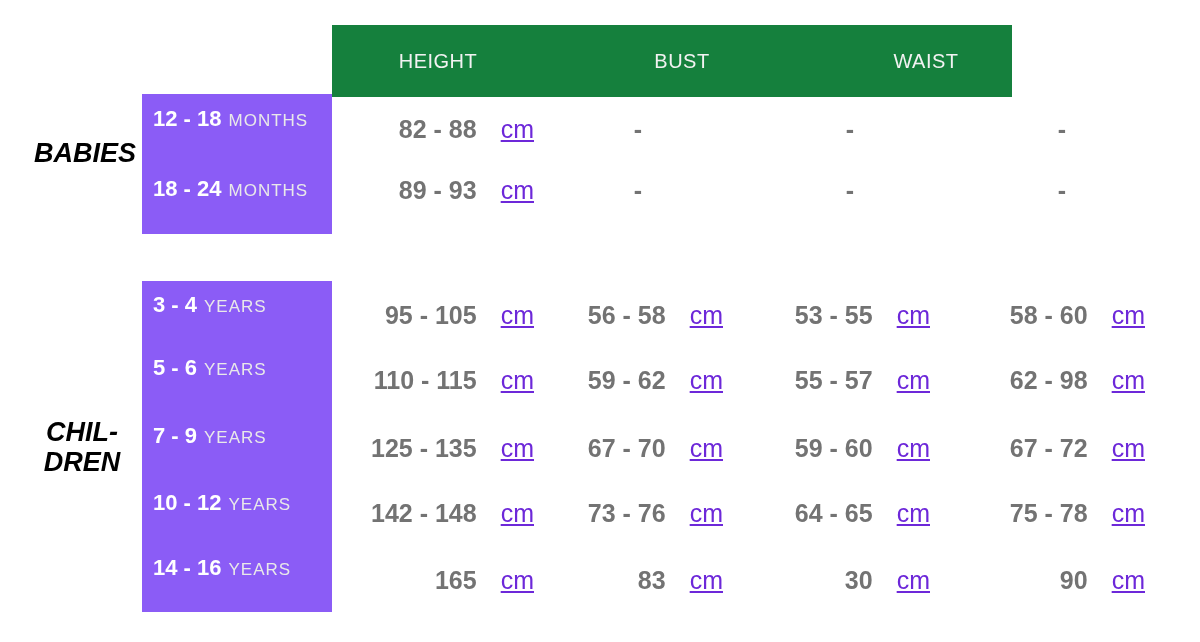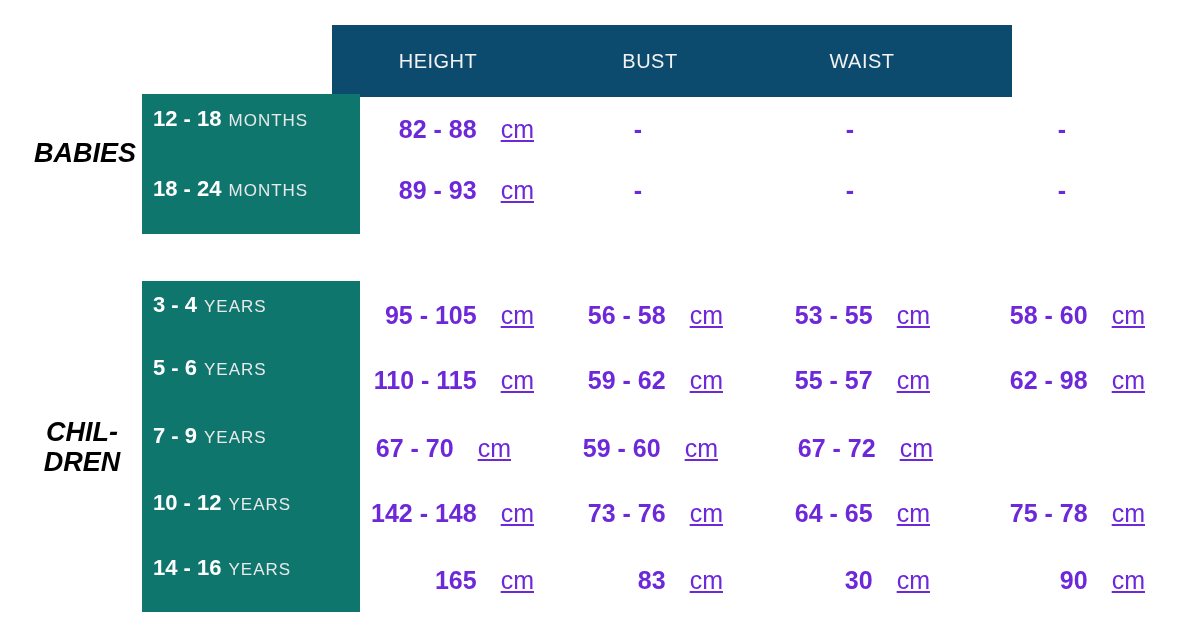--- a/index.html
+++ b/index.html
@@ -16,24 +16,25 @@
     font-family: "Liberation Sans", "DejaVu Sans", sans-serif;
   }
 
   
   .header-bar {
     position: absolute;
     left: 332px;
     top: 25px;
     width: 680px;
     height: 72px;
-    background: #0c4a6e;
+    background: #15803d;
     display: grid;
     grid-template-columns: repeat(4, 212px);
     align-items: center;
+    gap: 32px;
   }
   .header-cell {
     text-align: center;
     color: #f2f2f2;
     font-size: 20px;
     font-weight: 400;
     letter-spacing: 0.5px;
   }
 
   
@@ -55,22 +56,21 @@
   .children-label {
     left: 36px;
     top: 417px;
     width: 92px;
     text-align: center;
   }
 
   
   .group-box {
     position: absolute;
-    background: #0f766e;
-    padding-left: 28px;
+    background: #8b5cf6;
   }
   .babies-box {
     left: 142px;
     top: 94px;
     width: 190px;
     height: 140px;
   }
   .children-box {
     left: 142px;
     top: 281px;
@@ -111,21 +111,21 @@
     text-align: right;
     white-space: nowrap;
   }
   .data-cell.c0 { padding-right: 10px; }
   .data-cell.c1 { padding-right: 33px; }
   .data-cell.c2 { padding-right: 38px; }
   .data-cell.c3 { padding-right: 35px; }
   .data-cell.dash { text-align: center; padding-right: 0; }
   .num {
     font-weight: bold;
-    color: #6d28d9;
+    color: #737373;
   }
   .unit {
     font-weight: 400;
     color: #6d28d9;
     margin-left: 24px;
     text-decoration: underline;
   }
 </style>
 </head>
 <body>
@@ -193,20 +193,21 @@
     <div class="data-cell c2"><span class="num">53 - 55</span><span class="unit">cm</span></div>
     <div class="data-cell c3"><span class="num">58 - 60</span><span class="unit">cm</span></div>
   </div>
   <div class="data-row" style="top:362px">
     <div class="data-cell c0"><span class="num">110 - 115</span><span class="unit">cm</span></div>
     <div class="data-cell c1"><span class="num">59 - 62</span><span class="unit">cm</span></div>
     <div class="data-cell c2"><span class="num">55 - 57</span><span class="unit">cm</span></div>
     <div class="data-cell c3"><span class="num">62 - 98</span><span class="unit">cm</span></div>
   </div>
   <div class="data-row" style="top:430px">
+    <div class="data-cell c0"><span class="num">125 - 135</span><span class="unit">cm</span></div>
     <div class="data-cell c1"><span class="num">67 - 70</span><span class="unit">cm</span></div>
     <div class="data-cell c2"><span class="num">59 - 60</span><span class="unit">cm</span></div>
     <div class="data-cell c3"><span class="num">67 - 72</span><span class="unit">cm</span></div>
   </div>
   <div class="data-row" style="top:495px">
     <div class="data-cell c0"><span class="num">142 - 148</span><span class="unit">cm</span></div>
     <div class="data-cell c1"><span class="num">73 - 76</span><span class="unit">cm</span></div>
     <div class="data-cell c2"><span class="num">64 - 65</span><span class="unit">cm</span></div>
     <div class="data-cell c3"><span class="num">75 - 78</span><span class="unit">cm</span></div>
   </div>

